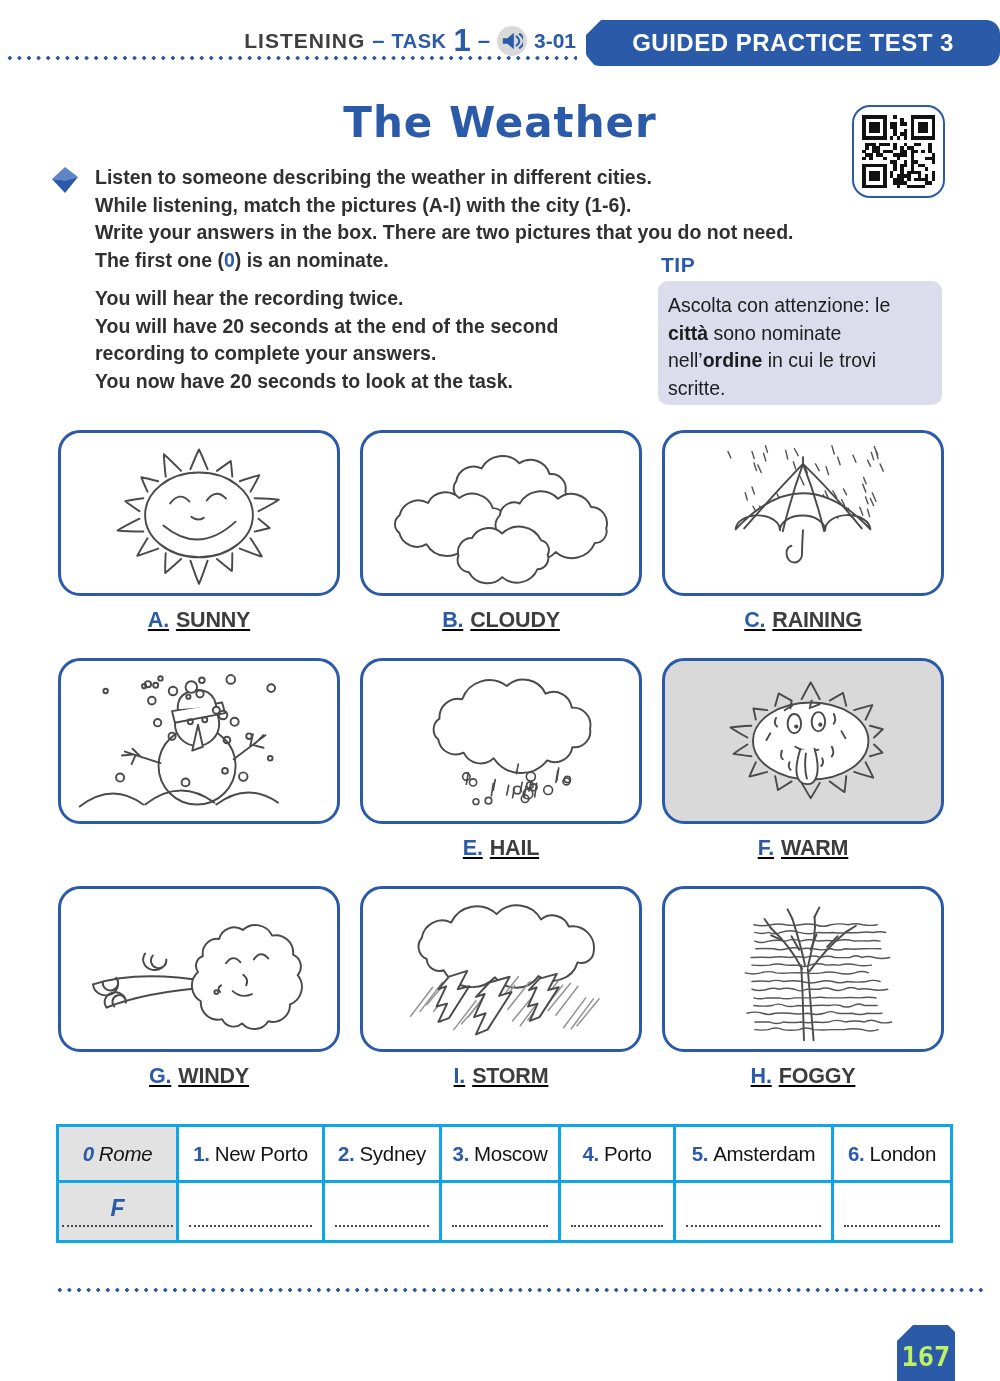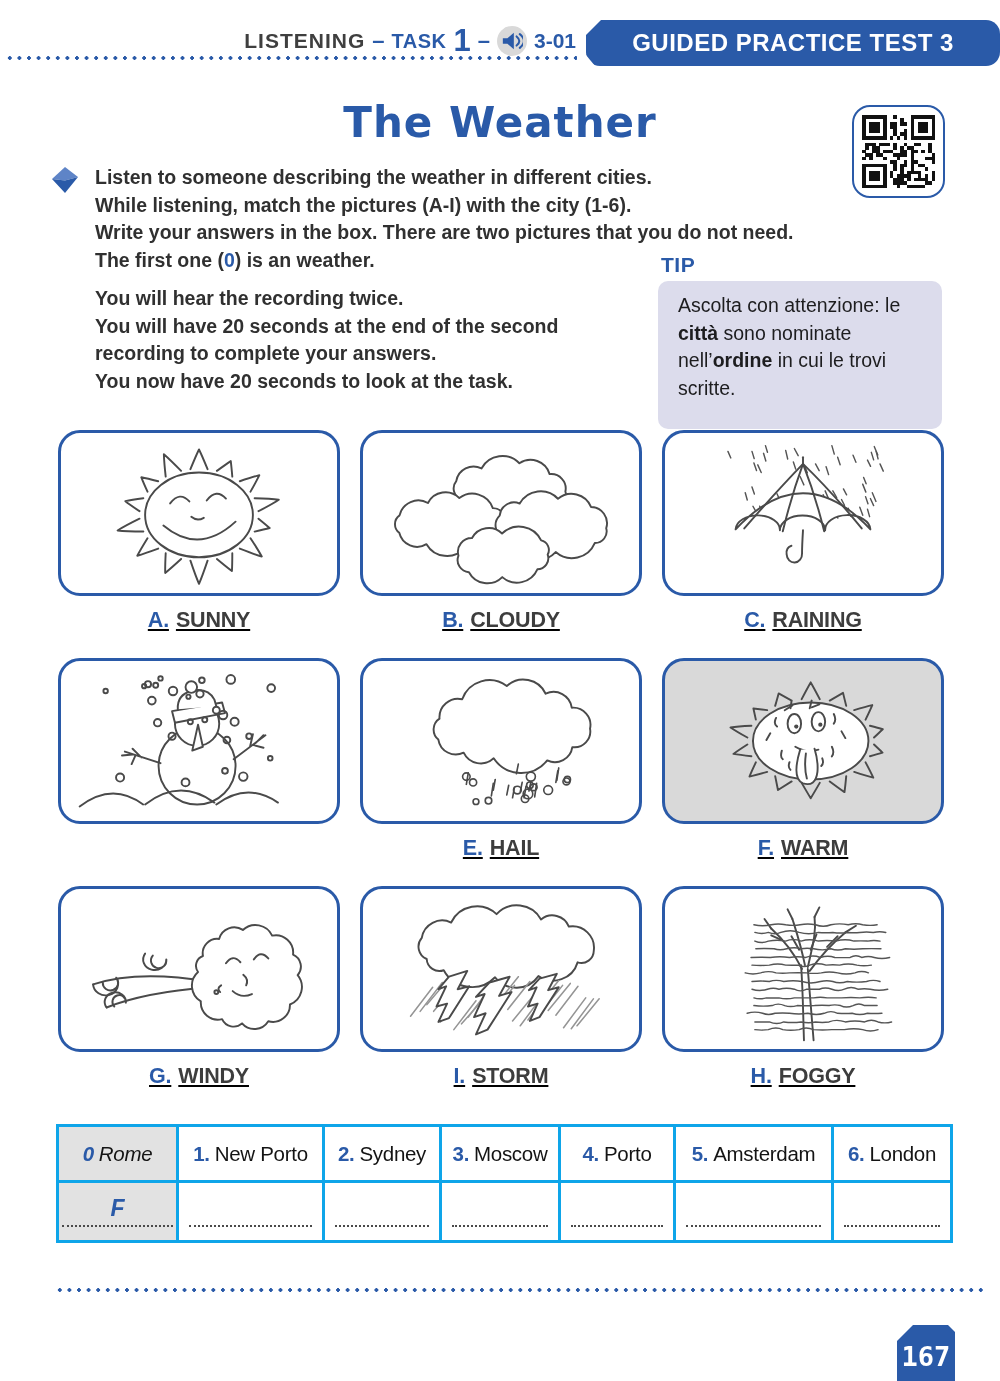--- a/index.html
+++ b/index.html
@@ -39,22 +39,22 @@
   .bullet { position:absolute; top:166px; left:51px; width:28px; height:28px; }
   .para1 { position:absolute; top:164px; left:95px; width:800px;
            font-size:19.5px; font-weight:bold; color:var(--ink); line-height:27.5px; }
   .para2 { position:absolute; top:285px; left:95px; width:580px;
            font-size:19.5px; font-weight:bold; color:var(--ink); line-height:27.6px; }
   .blue-zero { color:var(--accent); }
 
   
   .tip-label { position:absolute; top:253px; left:661px; color:var(--accent);
                font-size:21px; font-weight:bold; letter-spacing:0.5px; }
-  .tip-box { position:absolute; top:281px; left:658px; width:284px; height:148px;
-             background:#dcdcec; border-radius:10px; padding:11px 20px;
+  .tip-box { position:absolute; top:281px; left:658px; width:284px; height:124px;
+             background:#dcdcec; border-radius:10px; padding:11px 10px;
              font-size:19.5px; color:#1d1d1f; line-height:27.5px; }
 
   
   .cards { position:absolute; top:430px; left:58px; width:886px;
            display:grid; grid-template-columns:repeat(3,1fr); column-gap:20px;text-decoration:underline; }
   .card-cell { height:228px; }
   .card { height:166px; border:3px solid var(--accent); border-radius:22px; background:#fff;
           display:flex; align-items:center; justify-content:center; overflow:hidden; }
   .card.hl { background:#d9d9d9; }
   .card svg { width:276px; height:154px; }
@@ -79,21 +79,21 @@
   .ans { height:60px; vertical-align:bottom; }
   .ans-letter { height:38px; line-height:42px; text-align:center; color:var(--accent);
                 font-weight:bold; font-size:23px; }
   .dotline { border-bottom:2.5px dotted #4a4a4a; margin:0 10px 9px; }
   .example .dotline { margin:0 3px 9px; }
 
   
   .page-tab { position:absolute; top:1325px; left:897px; width:58px; height:56px; background:var(--accent);
               clip-path:polygon(16px 0, calc(100% - 7px) 0, 100% 7px, 100% 100%, 0 100%, 0 16px);
               display:flex; align-items:center; justify-content:center;
-              color:#ffffff; font-size:27px; font-weight:bold; padding-top:6px;
+              color:#bef264; font-size:27px; font-weight:bold; padding-top:6px;
               font-family:"DejaVu Sans Mono", monospace; }
 </style>
 </head>
 <body>
 
 <div class="page">
 
   <div class="task-line">
     <span class="task-section">LISTENING</span>
     <span class="task-dash">–</span>
@@ -337,21 +337,21 @@
   <div class="bullet">
     <svg viewBox="0 0 28 28">
       <polygon points="14,1 27,11 14,14.5 1,13" fill="#5e84c7"></polygon>
       <polygon points="1,13 14,14.5 27,11 14,27" fill="#2a5aa8"></polygon>
     </svg>
   </div>
   <div class="para1">
     <div>Listen to someone describing the weather in different cities.</div>
     <div>While listening, match the pictures (A-I) with the city (1-6).</div>
     <div>Write your answers in the box. There are two pictures that you do not need.</div>
-    <div><span>The first one (</span><span class="blue-zero">0</span><span>) is an weather.</span></div>
+    <div><span>The first one (</span><span class="blue-zero">0</span><span>) is an nominate.</span></div>
   </div>
   <div class="para2">
     <div>You will hear the recording twice.</div>
     <div>You will have 20 seconds at the end of the second</div>
     <div>recording to complete your answers.</div>
     <div>You now have 20 seconds to look at the task.</div>
   </div>
 
   <div class="tip-label">TIP</div>
   <div class="tip-box"><span>Ascolta con attenzione: le </span><b>città</b><span> sono nominate nell’</span><b>ordine</b><span> in cui le trovi scritte.</span></div>

